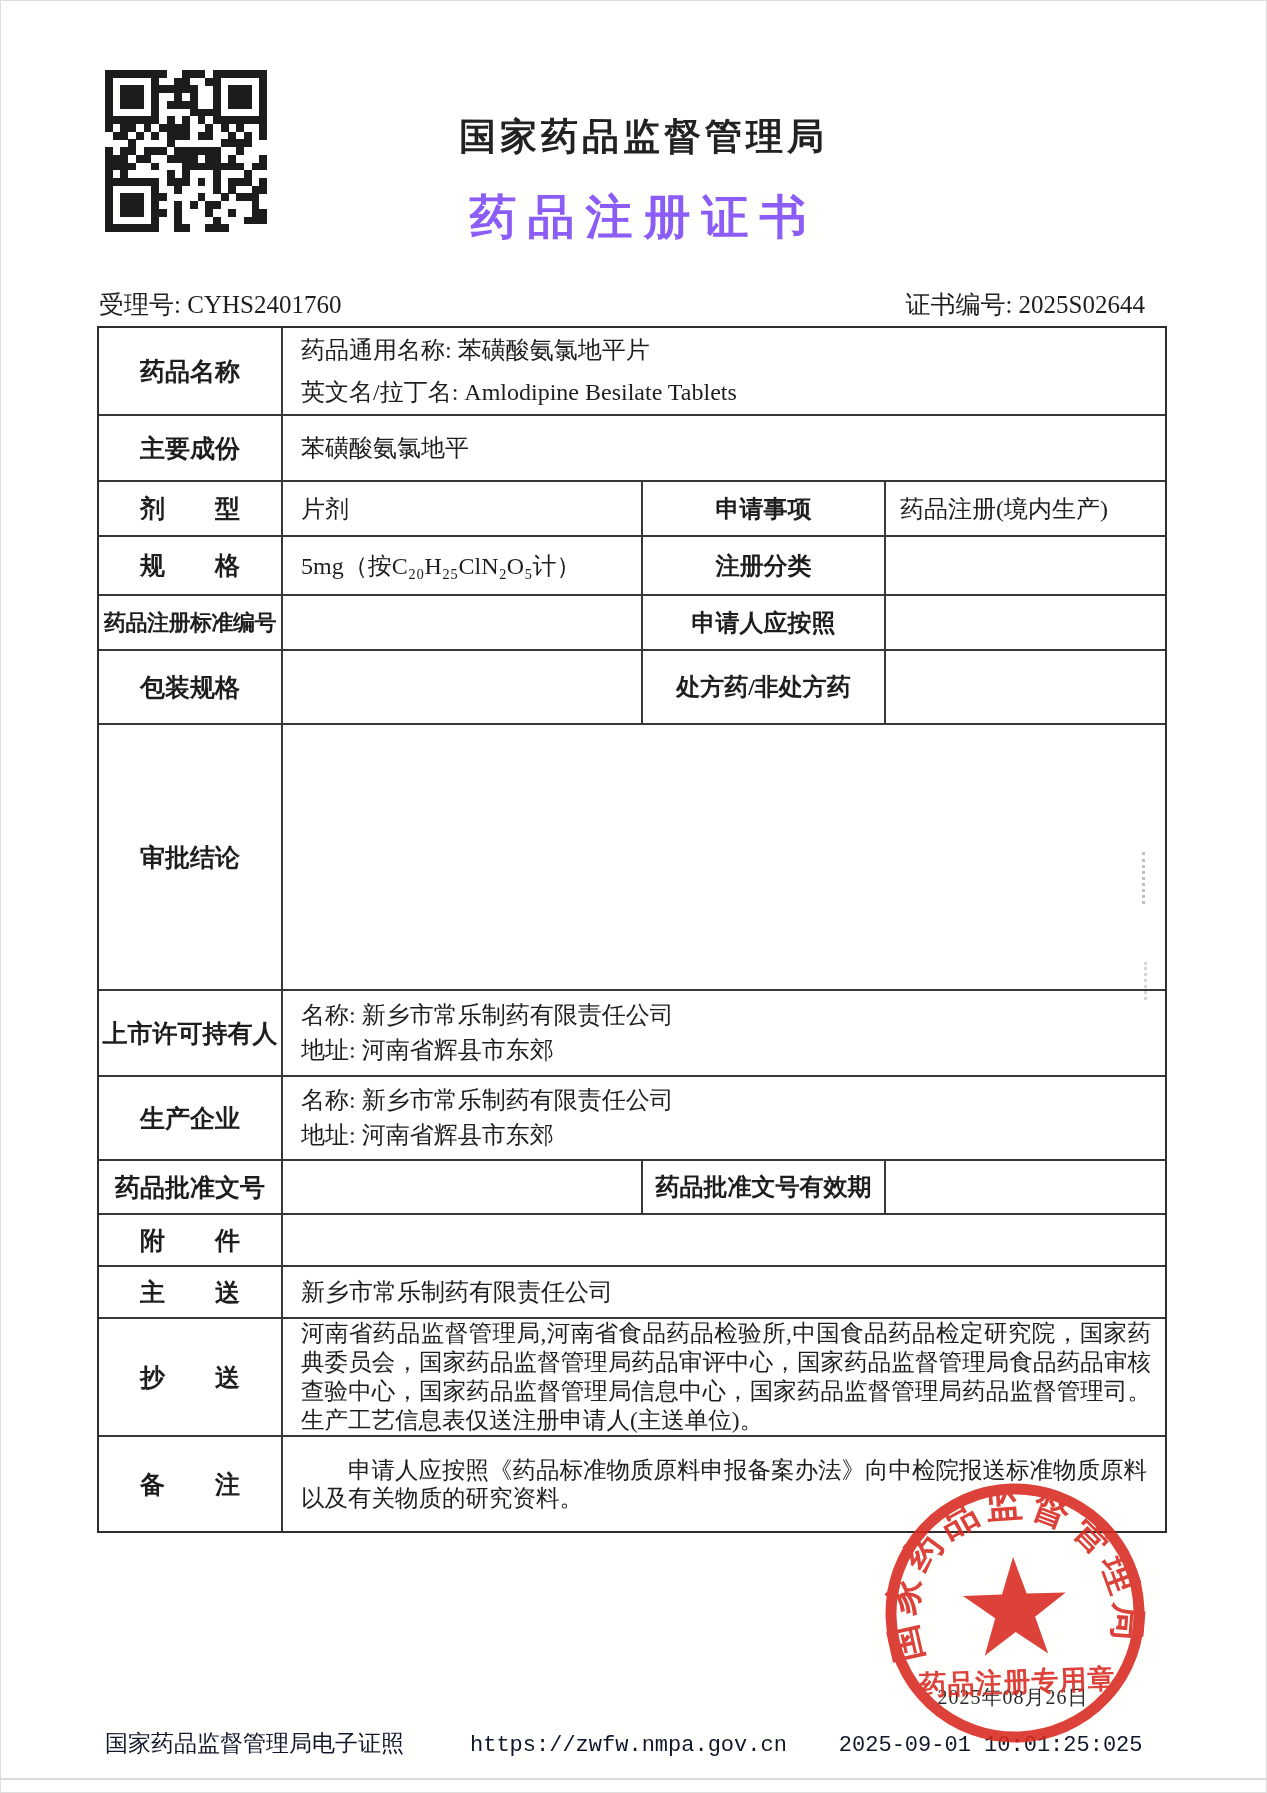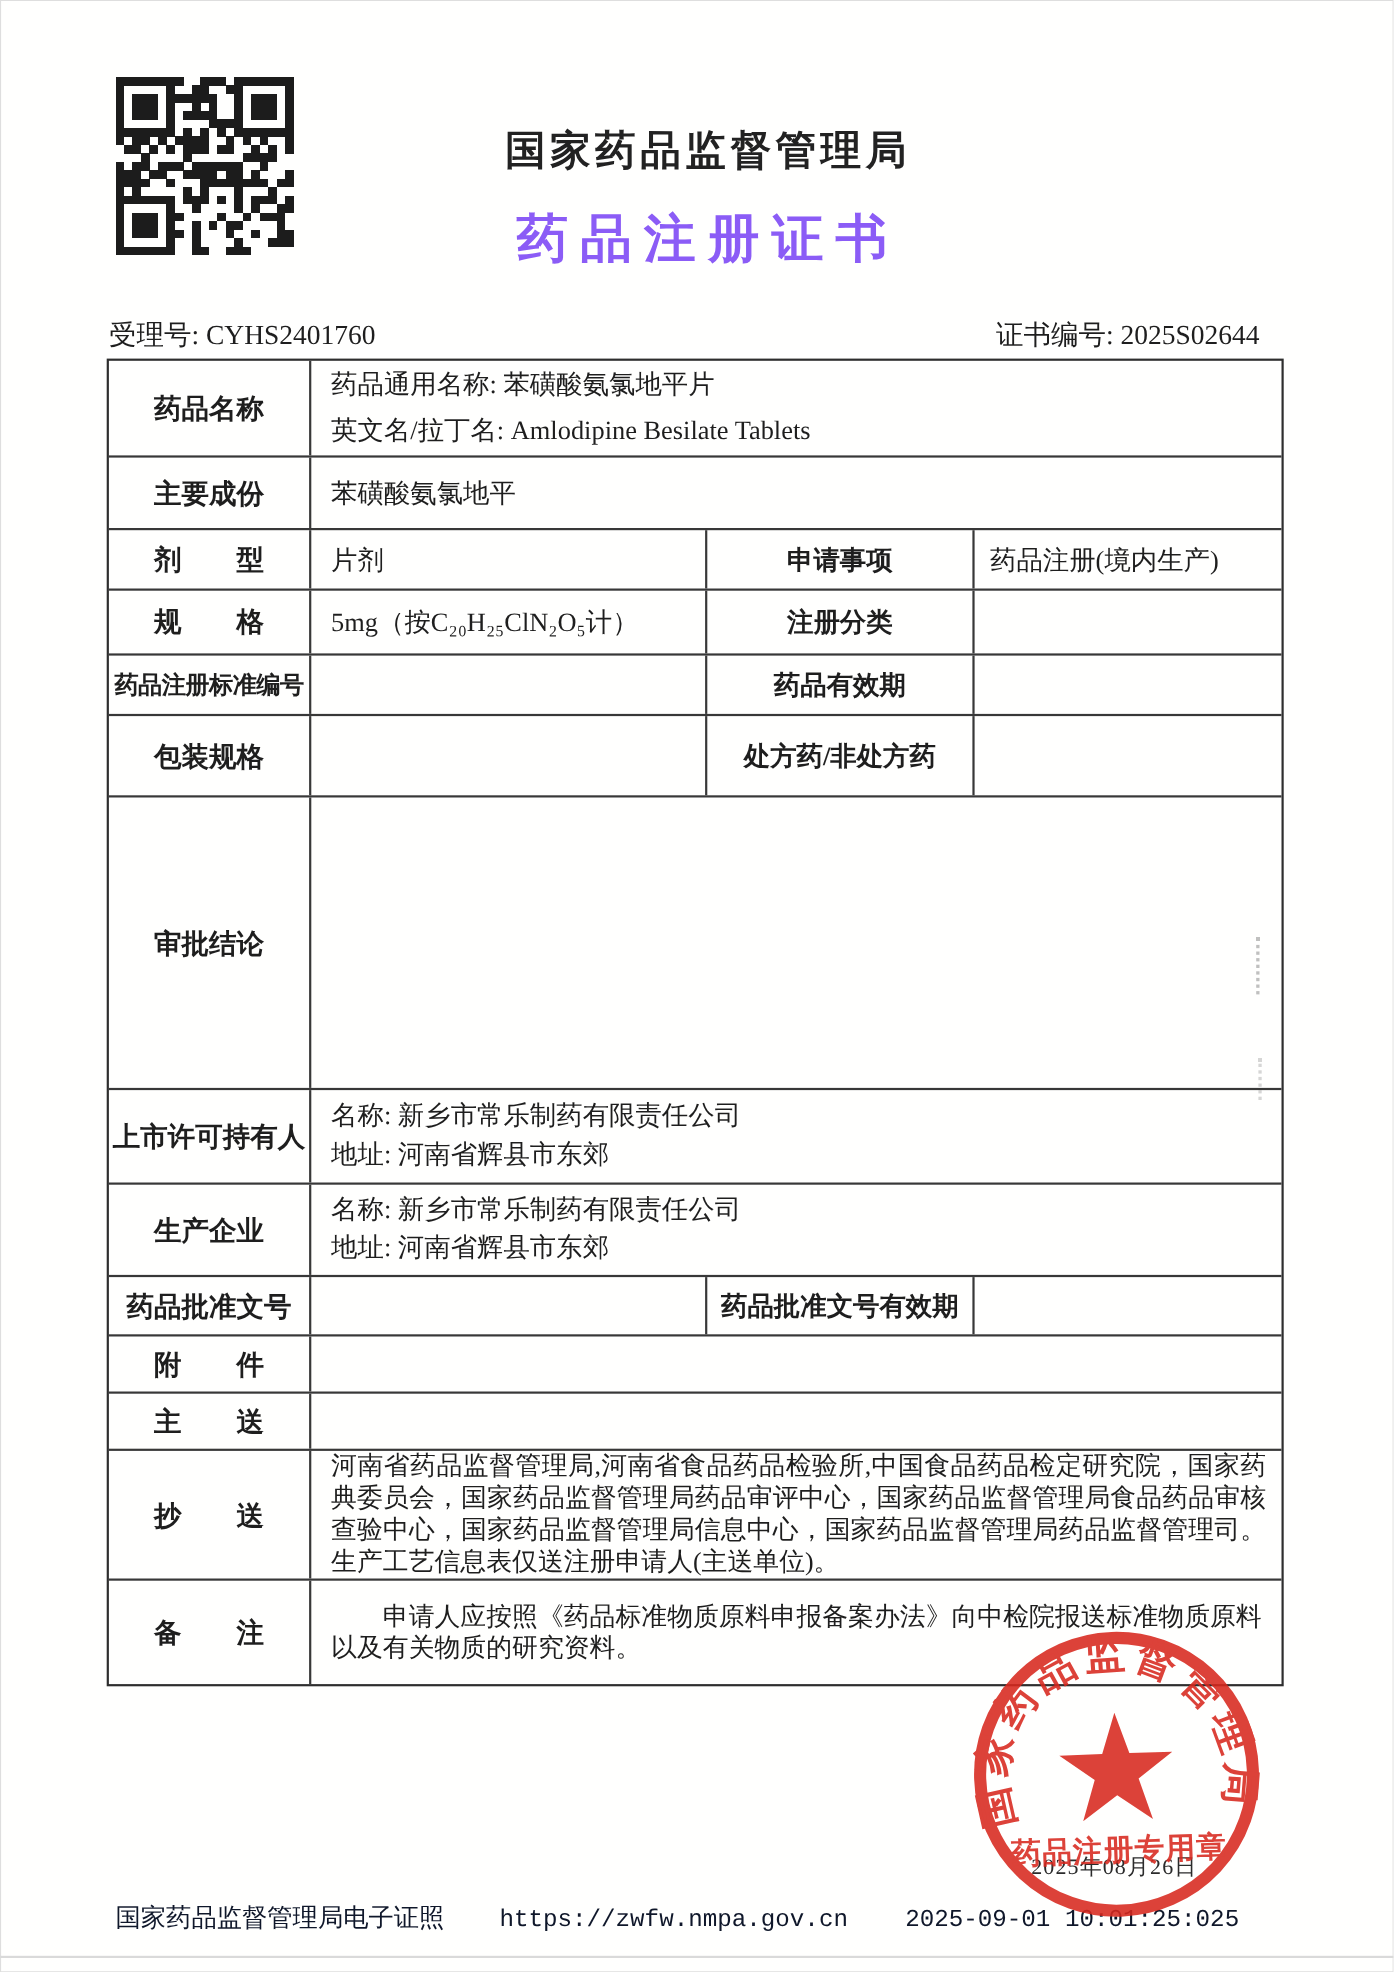--- a/index.html
+++ b/index.html
@@ -75,21 +75,21 @@
     position:absolute;left:860px;top:1684px;width:306px;text-align:center;
     font-size:20px;color:#2b2b2b;z-index:1;letter-spacing:1px;
   }
   .seal{position:absolute;left:870px;top:1468px;width:290px;height:290px;z-index:2;opacity:.88;}
 
   
   .footer{
     position:absolute;left:105px;top:1728px;width:1100px;display:flex;
     align-items:baseline;color:#0f172a;font-size:23px;z-index:0;
   }
-  .footer .url{font-family:"Liberation Mono","DejaVu Sans Mono",monospace;margin-left:50px;font-size:22px;}
+  .footer .url{font-family:"Liberation Mono","DejaVu Sans Mono",monospace;margin-left:66px;font-size:22px;}
   .footer .stamp-time{font-family:"Liberation Mono","DejaVu Sans Mono",monospace;margin-left:52px;font-size:22px;}
   .page-bottom-edge{position:absolute;left:0;top:1778px;width:1267px;height:2px;background:#dadada;}
 </style>
 </head>
 <body>
 
 <div class="page">
 
   <svg class="qr" id="qr-matrix" viewBox="0 0 21 21" shape-rendering="crispEdges">
       <rect x="0" y="0" width="1.02" height="1.02" fill="#1c1c1c"></rect>
@@ -374,21 +374,21 @@
     <div class="row r4">
       <div class="lbl">规　　格</div>
       <div class="content c1">5mg（按C₂₀H₂₅ClN₂O₅计）</div>
       <div class="lbl2">注册分类</div>
       <div class="c2"></div>
     </div>
 
     <div class="row r5">
       <div class="lbl small">药品注册标准编号</div>
       <div class="content c1"></div>
-      <div class="lbl2">药品有效期</div>
+      <div class="lbl2">申请人应按照</div>
       <div class="c2"></div>
     </div>
 
     <div class="row r6">
       <div class="lbl">包装规格</div>
       <div class="content c1"></div>
       <div class="lbl2">处方药/非处方药</div>
       <div class="c2"></div>
     </div>
 
@@ -420,20 +420,21 @@
       <div class="c2"></div>
     </div>
 
     <div class="row r11">
       <div class="lbl">附　　件</div>
       <div class="content"></div>
     </div>
 
     <div class="row r12">
       <div class="lbl">主　　送</div>
+      <div class="content">新乡市常乐制药有限责任公司</div>
     </div>
 
     <div class="row r13">
       <div class="lbl">抄　　送</div>
       <div class="content">
           <span class="justify">河南省药品监督管理局,河南省食品药品检验所,中国食品药品检定研究院，国家药典委员会，国家药品监督管理局药品审评中心，国家药品监督管理局食品药品审核查验中心，国家药品监督管理局信息中心，国家药品监督管理局药品监督管理司。生产工艺信息表仅送注册申请人(主送单位)。</span>
         </div>
     </div>
 
     <div class="row r14">

